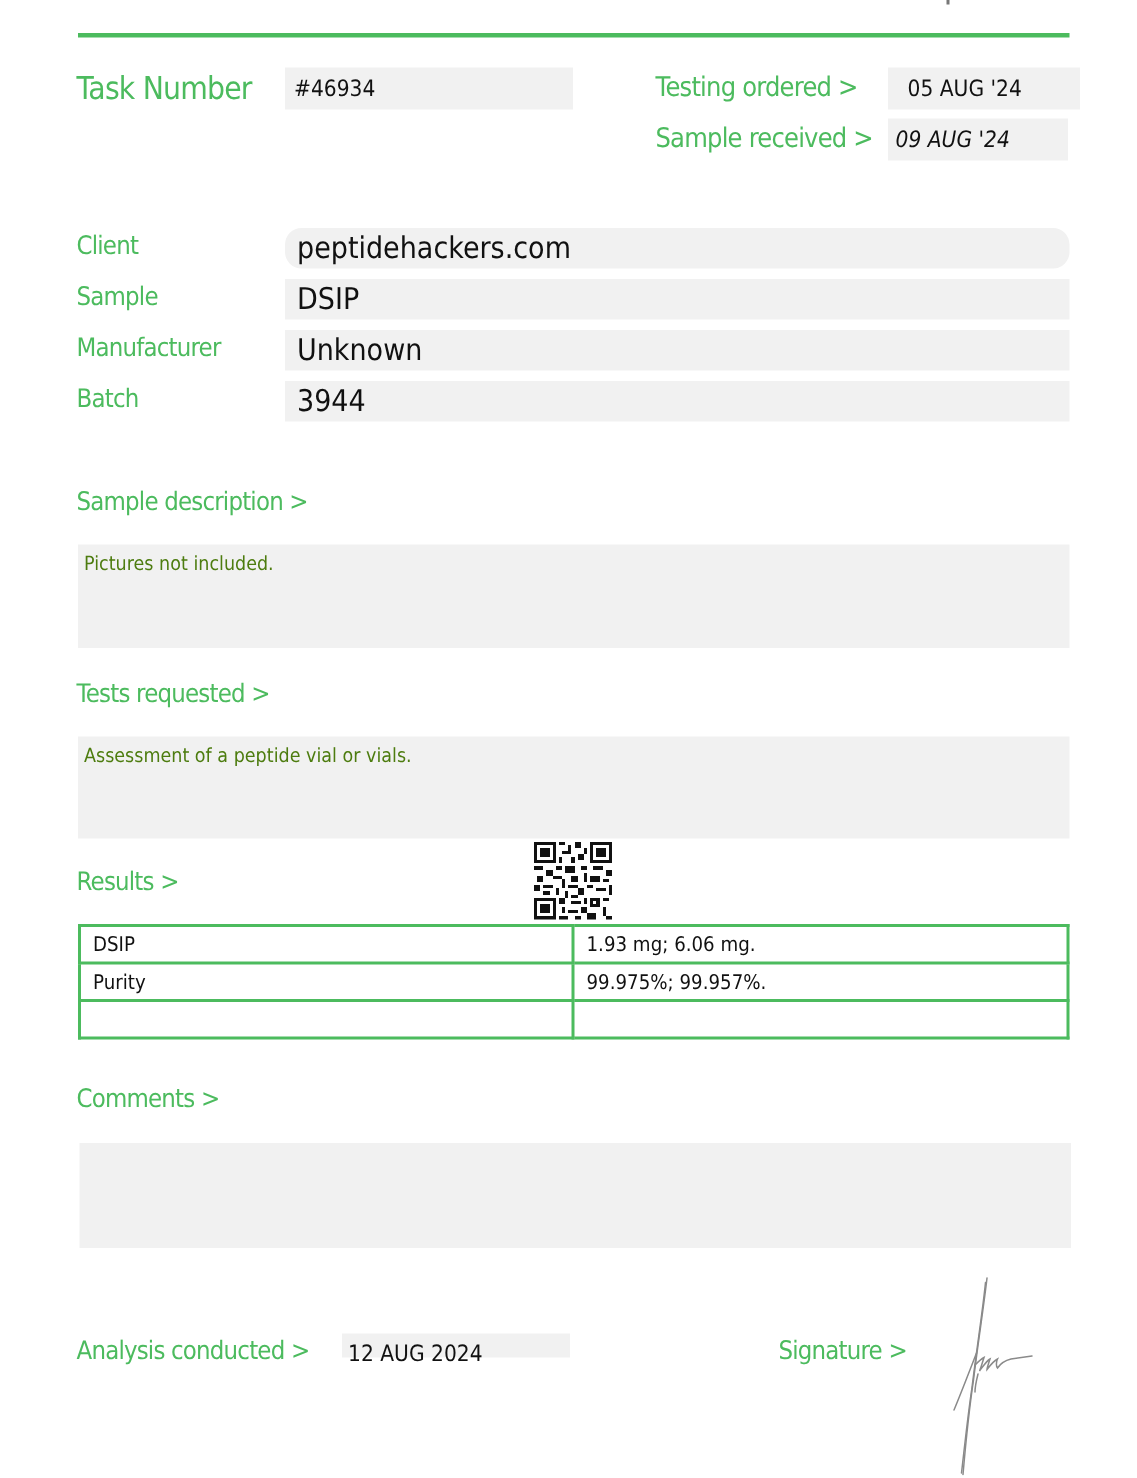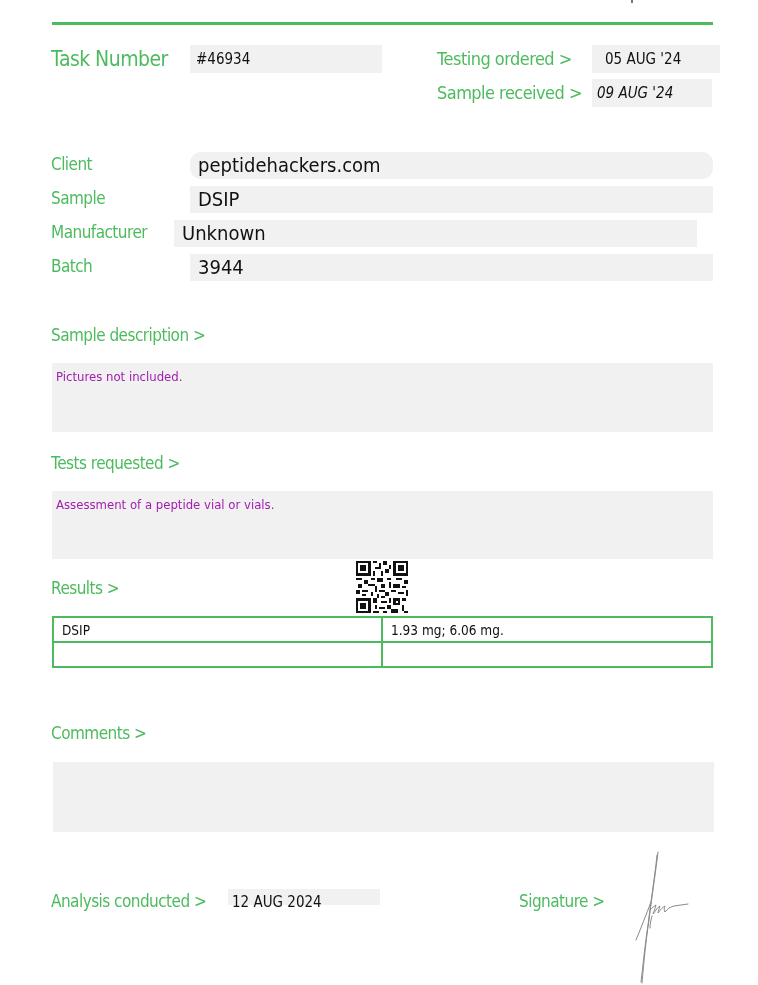--- a/index.html
+++ b/index.html
@@ -20,21 +20,21 @@
     }
     .field span { display: inline-block; transform: scaleX(0.9); transform-origin: left center; }
     .topline { left: 52px; top: 22px; width: 661px; height: 3px; background: #4cbb5e; }
     .topmark { left: 631px; top: 0px; width: 2px; height: 3px; background: #777; }
 
     .big-label { font-size: 21px; }
     .big-field { font-size: 15px; height: 28px; line-height: 28px; padding-left: 6px; }
     .row-field { font-size: 20px; height: 27px; line-height: 27px; padding-left: 8px; }
 
     .text-box {
-      background: #f1f1f1; color: #a21caf; font-size: 13px;
+      background: #f1f1f1; color: #4d7c0f; font-size: 13px;
       padding: 6px 0 0 4px; box-sizing: border-box;
     }
     .text-box span { display: inline-block; transform: scaleX(0.9); transform-origin: left center; }
 
     table.results {
       position: absolute; left: 52px; top: 616px; width: 661px;
       border-collapse: collapse; font-size: 13.5px; color: #111;
     }
     table.results td {
       border: 2px solid #4cbb5e; height: 25px; padding: 0 0 0 8px;
@@ -60,21 +60,21 @@
 <div class="abs label" style="left:437px; top:82px; font-size:18px;">Sample received &gt;</div>
 <div class="abs field big-field" style="left:592px; top:79px; width:115px; padding-left:5px;font-style:italic;"><span>09 AUG '24</span></div>
 
 <div class="abs label" style="left:51px; top:154px;">Client</div>
 <div class="abs field row-field" style="left:190px; top:152px; width:515px;border-radius:11px;"><span>peptidehackers.com</span></div>
 
 <div class="abs label" style="left:51px; top:188px;">Sample</div>
 <div class="abs field row-field" style="left:190px; top:186px; width:515px;"><span>DSIP</span></div>
 
 <div class="abs label" style="left:51px; top:222px;">Manufacturer</div>
-<div class="abs field row-field" style="left:174px; top:220px; width:515px;padding-left:8px;"><span>Unknown</span></div>
+<div class="abs field row-field" style="left:190px; top:220px; width:515px;padding-left:8px;"><span>Unknown</span></div>
 
 <div class="abs label" style="left:51px; top:256px;">Batch</div>
 <div class="abs field row-field" style="left:190px; top:254px; width:515px;"><span>3944</span></div>
 
 <div class="abs label" style="left:51px; top:325px;">Sample description &gt;</div>
 <div class="abs text-box" style="left:52px; top:363px; width:661px; height:69px;"><span>Pictures not included.</span></div>
 
 <div class="abs label" style="left:51px; top:453px;">Tests requested &gt;</div>
 <div class="abs text-box" style="left:52px; top:491px; width:661px; height:68px;"><span>Assessment of a peptide vial or vials.</span></div>
 
@@ -144,20 +144,24 @@
   </g>
 </svg>
 
 <table class="results">
   <tbody>
       <tr>
     <td class="c1"><span>DSIP</span></td>
     <td><span>1.93 mg; 6.06 mg.</span></td>
   </tr>
   <tr>
+    <td class="c1"><span>Purity</span></td>
+    <td><span>99.975%; 99.957%.</span></td>
+  </tr>
+  <tr>
     <td class="c1"><span></span></td>
     <td><span></span></td>
   </tr>
 </tbody>
   </table>
 
 <div class="abs label" style="left:51px; top:723px;">Comments &gt;</div>
 <div class="abs text-box" style="left:53px; top:762px; width:661px; height:70px;"><span></span></div>
 
 <div class="abs label" style="left:51px; top:891px;">Analysis conducted &gt;</div>

